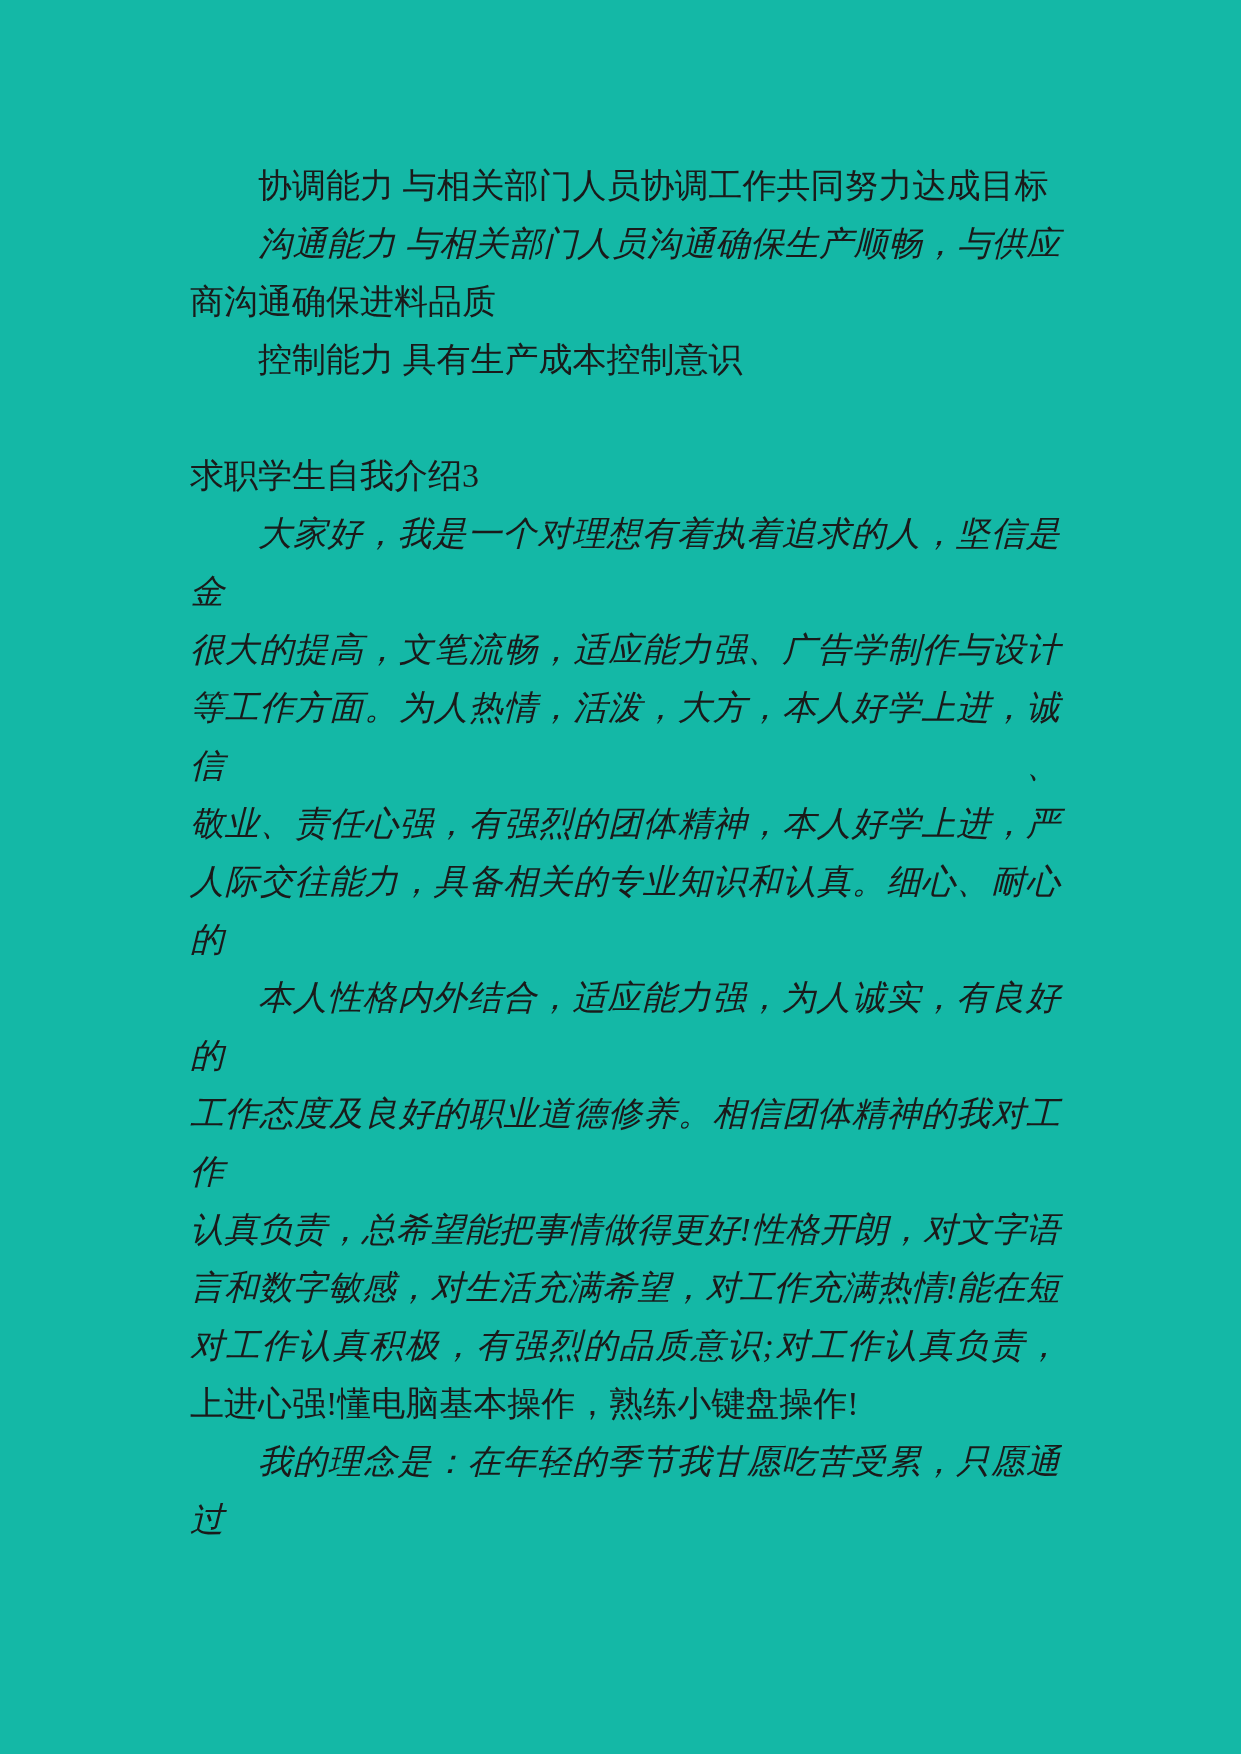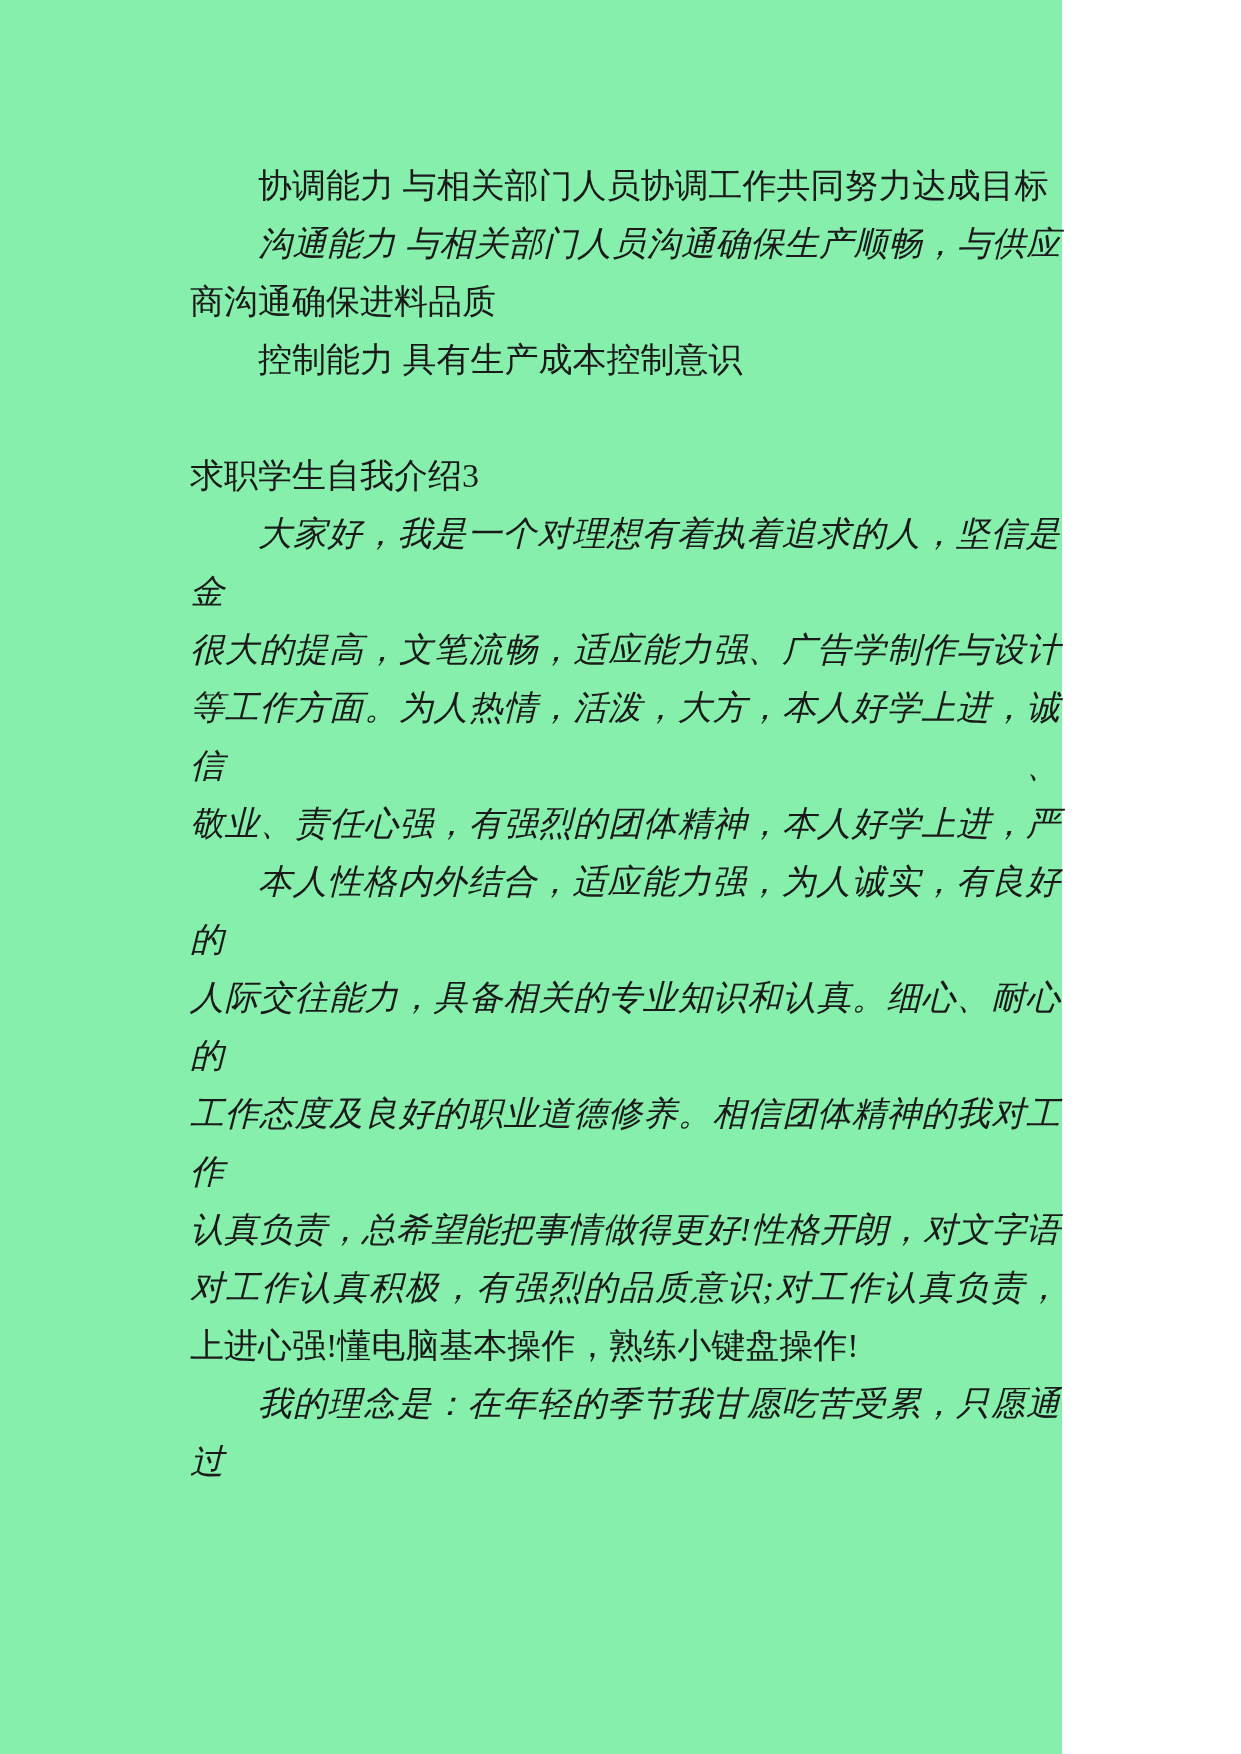--- a/index.html
+++ b/index.html
@@ -11,23 +11,23 @@
     width: 1241px;
     height: 1754px;
     position: relative;
     overflow: hidden;
     font-family: "Liberation Serif", "DejaVu Serif", serif;
   }
   .page {
     position: absolute;
     left: 0;
     top: 0;
-    width: 1062px;
+    width: 1241px;
     height: 1754px;
-    background: #86efac;
+    background: #14b8a6;
   }
   .text-block {
     position: absolute;
     left: 190px;
     top: 157px;
     width: 870px;
     color: #1a1a1a;
     font-size: 34px;
     font-weight: 400;
   }
@@ -61,21 +61,22 @@
       <div class="line indent">协调能力 与相关部门人员协调工作共同努力达成目标</div>
       <div class="line indent justify">沟通能力 与相关部门人员沟通确保生产顺畅，与供应</div>
       <div class="line">商沟通确保进料品质</div>
       <div class="line indent">控制能力 具有生产成本控制意识</div>
       <div class="line blank"></div>
       <div class="line heading">求职学生自我介绍3</div>
       <div class="line indent justify">大家好，我是一个对理想有着执着追求的人，坚信是金</div>
       <div class="line justify">很大的提高，文笔流畅，适应能力强、广告学制作与设计</div>
       <div class="line justify">等工作方面。为人热情，活泼，大方，本人好学上进，诚信、</div>
       <div class="line justify">敬业、责任心强，有强烈的团体精神，本人好学上进，严</div>
+      <div class="line justify">人际交往能力，具备相关的专业知识和认真。细心、耐心的</div>
       <div class="line indent justify">本人性格内外结合，适应能力强，为人诚实，有良好的</div>
-      <div class="line justify">人际交往能力，具备相关的专业知识和认真。细心、耐心的</div>
       <div class="line justify">工作态度及良好的职业道德修养。相信团体精神的我对工作</div>
       <div class="line justify">认真负责，总希望能把事情做得更好!性格开朗，对文字语</div>
+      <div class="line justify">言和数字敏感，对生活充满希望，对工作充满热情!能在短</div>
       <div class="line justify">对工作认真积极，有强烈的品质意识;对工作认真负责，</div>
       <div class="line">上进心强!懂电脑基本操作，熟练小键盘操作!</div>
       <div class="line indent justify">我的理念是：在年轻的季节我甘愿吃苦受累，只愿通过</div>
     </div>
 </div>
 
 </body></html>

